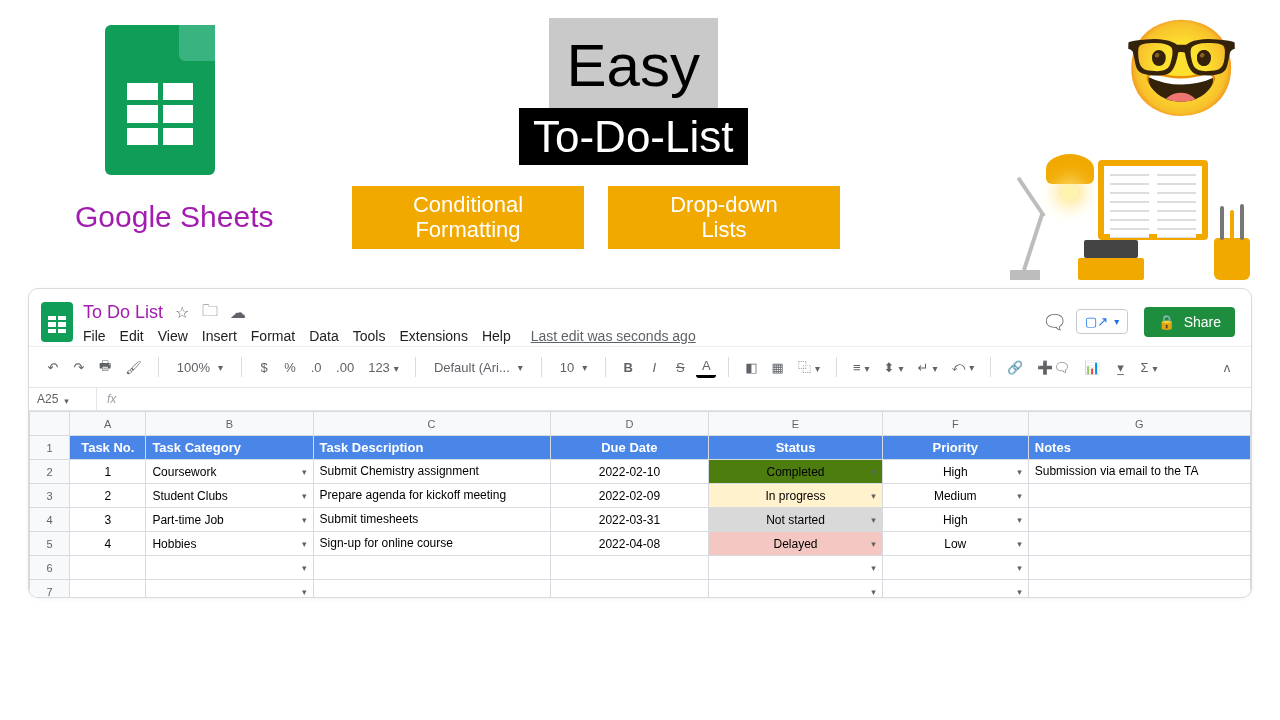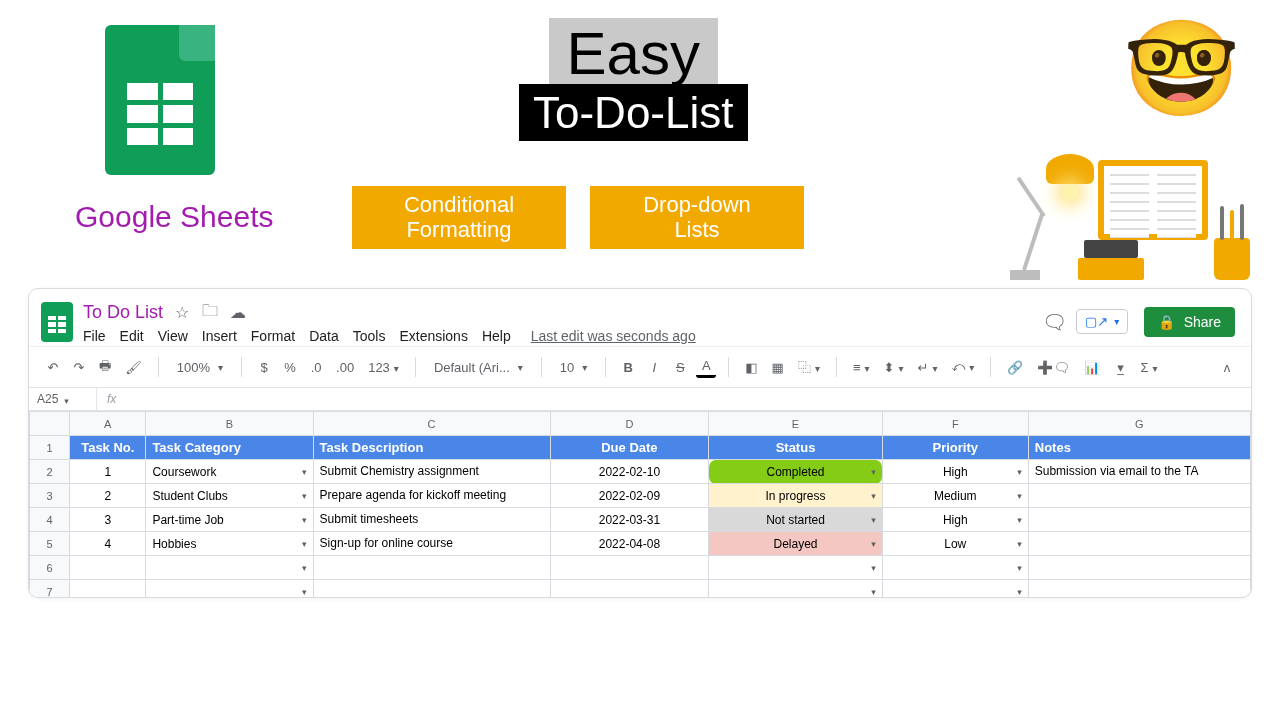--- a/index.html
+++ b/index.html
@@ -28,30 +28,30 @@
   }
   .sheets-logo .grid div { background: #fff; }
   .sheets-wordmark {
     position: absolute; left: 75px; top: 200px;
     font-family: Arial, sans-serif; font-size: 30px; color: #5f6368;
   }
   .sheets-wordmark .g { color: #a21caf; }
   .title-block { position: absolute; left: 519px; top: 18px; text-align: center; }
   .title-easy {
     display: inline-block; font-size: 60px; font-weight: 400; color: #000;
-    background: #c9c9c9; padding: 4px 18px; line-height: 1.05;
+    background: #c9c9c9; padding: 16px 18px; line-height: 1.05;
   }
   .title-tdl {
     margin-top: 6px; font-size: 44px; font-weight: 400; color: #fff;
     background: #000; padding: 4px 14px; line-height: 1.1; white-space: nowrap;
   }
   .chips { position: absolute; left: 352px; top: 186px; display: flex; gap: 24px; }
   .chip {
     background: #f1a900; color: #fff; font-size: 22px; text-align: center;
-    padding: 6px 26px; line-height: 1.15; width: 214px;
+    padding: 6px 26px; line-height: 1.15; width: 232px;
   }
   .emoji-nerd { position: absolute; right: 40px; top: 22px; font-size: 94px; line-height: 1; }
   .desk-art { position: absolute; right: 30px; top: 115px; width: 300px; height: 165px; }
   .desk-art .lamp-base { position:absolute; left:60px; bottom:0; width:30px; height:10px; background:#bdbdbd; }
   .desk-art .lamp-arm1 { position:absolute; left:72px; bottom:10px; width:4px; height:60px; background:#bdbdbd; transform:rotate(18deg); transform-origin:bottom; }
   .desk-art .lamp-arm2 { position:absolute; left:92px; bottom:64px; width:4px; height:46px; background:#bdbdbd; transform:rotate(-34deg); transform-origin:bottom;}
   .desk-art .lamp-shade { position:absolute; left:96px; bottom:96px; width:48px; height:30px; background:#f1a900; border-radius:50% 50% 6px 6px; }
   .desk-art .bulb { position:absolute; left:112px; bottom:80px; width:16px; height:16px; background:#fff3b0; border-radius:50%; box-shadow:0 0 18px 6px #ffe27a; }
   .desk-art .book { position:absolute; bottom:0; height:22px; border-radius:2px; }
   .desk-art .bk1 { left:128px; width:66px; background:#f1a900; bottom:0;}
@@ -146,21 +146,21 @@
     background:#4a86e8; color:#fff; font-weight:700; font-size:13px;
   }
   tr.header-row td.center{ text-align:center;}
   td.center{ text-align:center;}
   td.dd-cell{ position:relative; padding-right:18px;}
   td.dd-cell::after{
     content:"▾"; position:absolute; right:6px; top:50%; transform:translateY(-50%);
     font-size:9px; color:#5f6368;
   }
   td.wrap{ white-space:normal; line-height:1.25;}
-  .status-completed{ background:#84cc16;border-radius:7px;}
+  .status-completed{ background:#4d7c0f;}
   .status-inprogress{ background:#fff2cc;}
   .status-notstarted{ background:#d9d9d9;}
   .status-delayed{ background:#f4c7c3;}
 </style>
 </head>
 <body>
 
 <div class="hero">
   <div class="sheets-logo">
     <div class="page">

